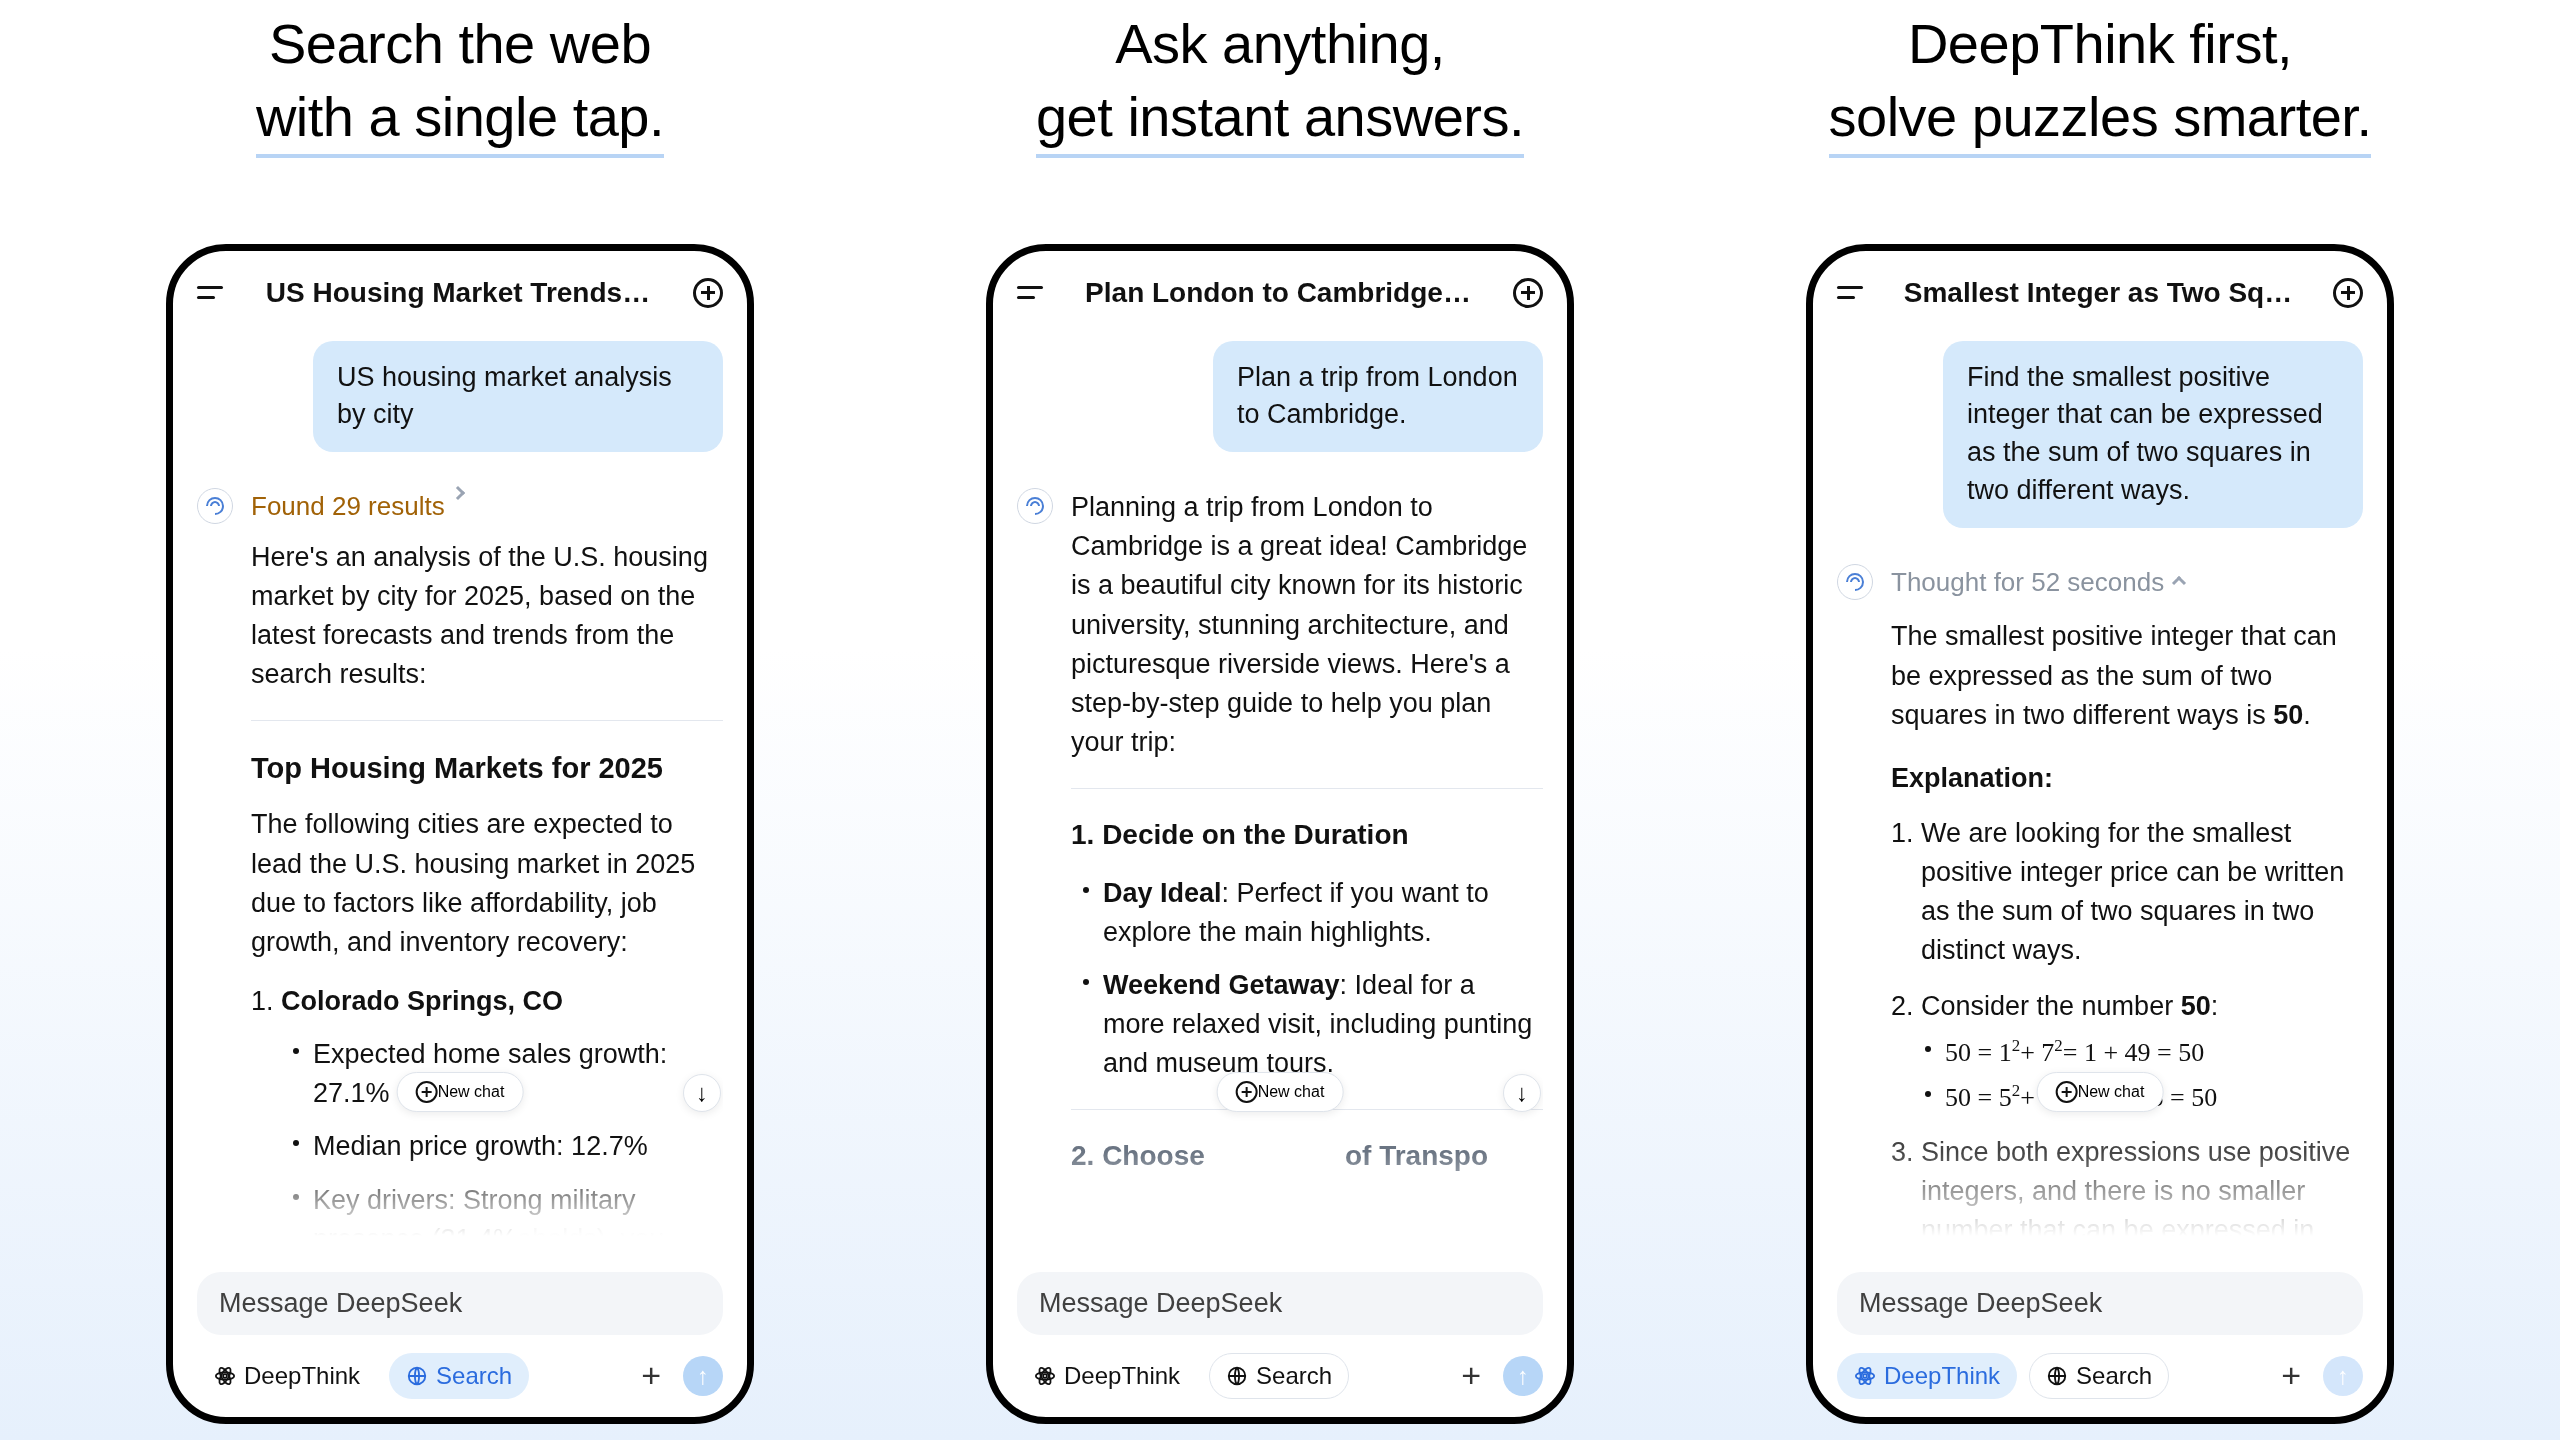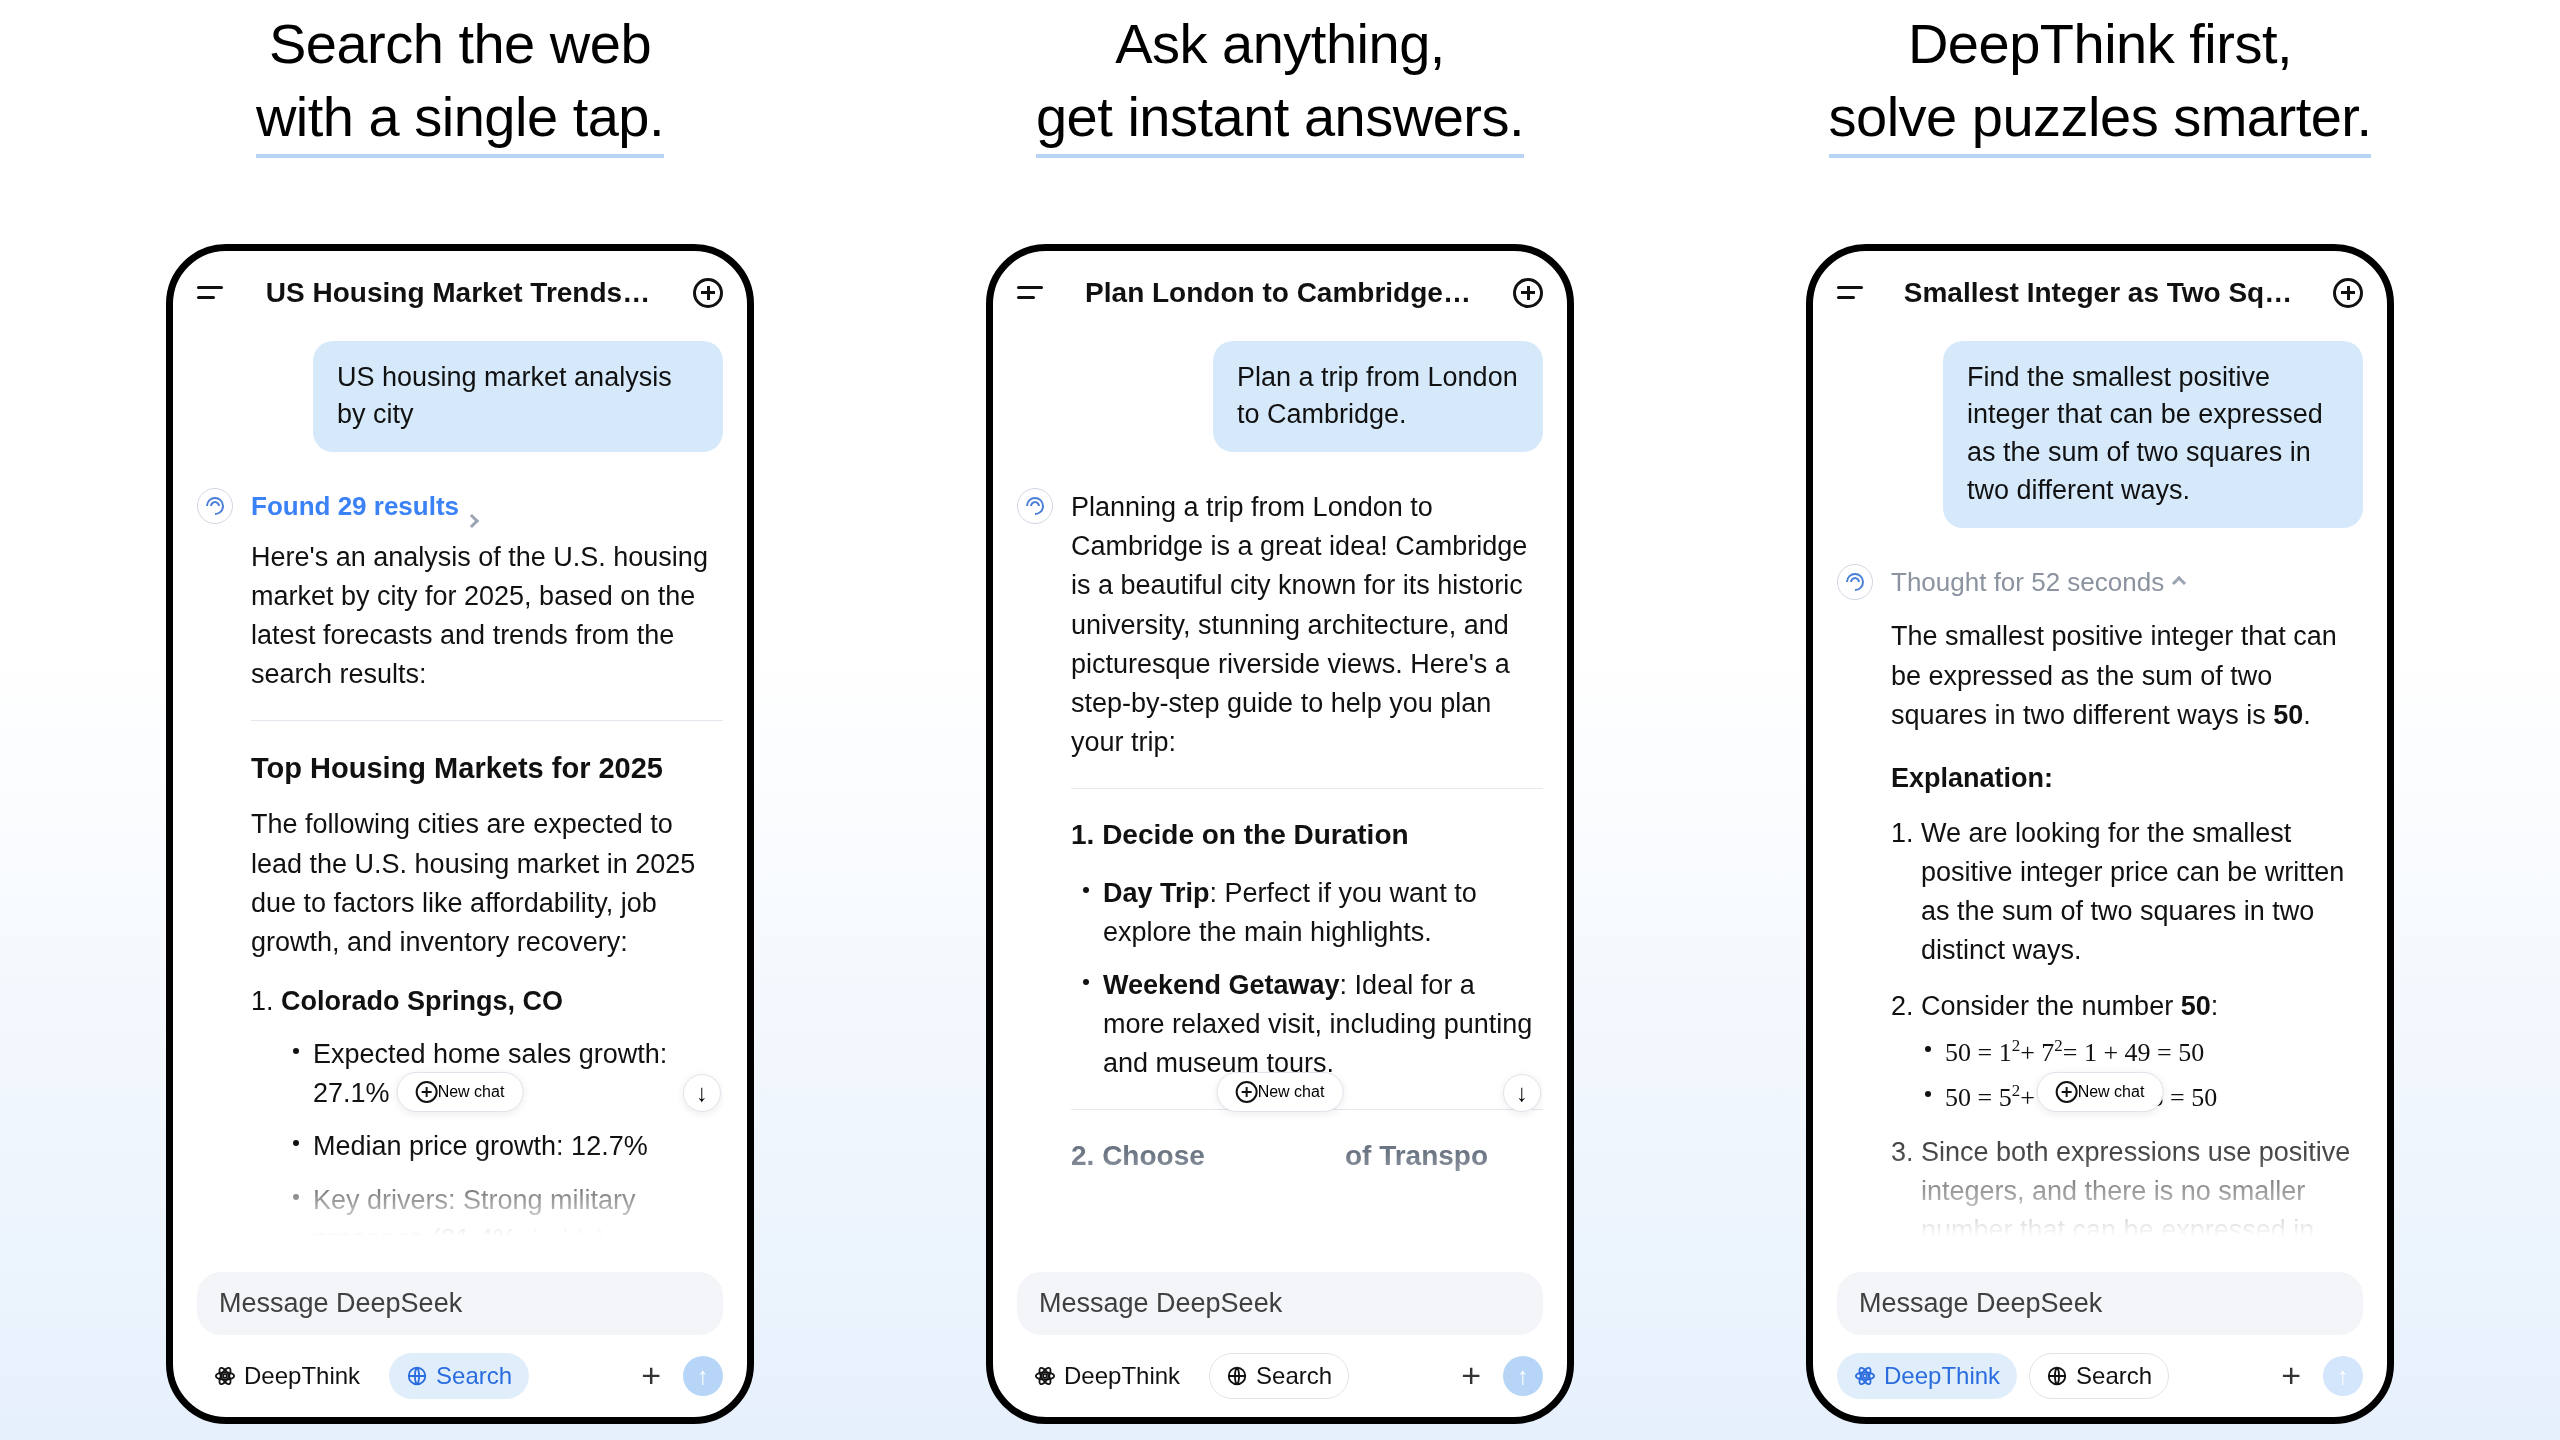--- a/index.html
+++ b/index.html
@@ -106,22 +106,22 @@
   flex-shrink: 0;
   background: #fff;
 }
 .ai-avatar svg { width: 24px; height: 24px; }
 .ai-content { flex: 1; font-size: 27px; line-height: 1.45; color: #111; }
 .thought-row {
   display: flex; align-items: center; gap: 10px;
   color: #8a939f; font-size: 26px; margin-bottom: 16px;
 }
 .results-row {
-  display: flex; align-items: flex-end; gap: 8px;
-  color: #3b82f6; font-size: 26px; margin-bottom: 12px; font-weight: bold;
+  display: flex; align-items: flex-start; gap: 8px;
+  color: #a16207; font-size: 26px; margin-bottom: 12px;
 }
 .chev { display:inline-block; width:10px; height:10px; border-top:3px solid #9aa4b3; border-right:3px solid #9aa4b3; }
 .chev.right { transform: rotate(45deg); }
 .chev.up { transform: rotate(-45deg); }
 .hr { border: none; border-top: 1px solid #e3e7ee; margin: 26px 0; }
 .h2 { font-size: 29px; font-weight: 700; margin-bottom: 16px; }
 .h3 { font-size: 28px; font-weight: 700; margin-bottom: 18px; margin-top: 4px; }
 .bul { list-style: none; padding-left: 12px; }
 .bul li { position: relative; padding-left: 20px; margin-bottom: 14px; }
 .bul li::before {
@@ -294,21 +294,21 @@
             <svg viewBox="0 0 24 24" fill="none" stroke="#4a7fd6" stroke-width="2">
                 <path d="M4 12c0-5 4-8 8-8s8 3 8 8-4 8-8 8"></path>
                 <path d="M8 12c0-2 2-4 4-4s4 2 4 4"></path>
               </svg>
           </div>
           <div class="ai-content">
             <p>Planning a trip from London to Cambridge is a great idea! Cambridge is a beautiful city known for its historic university, stunning architecture, and picturesque riverside views. Here's a step-by-step guide to help you plan your trip:</p>
             <hr class="hr">
             <div class="h3">1. Decide on the Duration</div>
             <ul class="bul">
-              <li><span class="b">Day Trip</span><span>: Perfect if you want to explore the main highlights.</span></li>
+              <li><span class="b">Day Ideal</span><span>: Perfect if you want to explore the main highlights.</span></li>
               <li><span class="b">Weekend Getaway</span><span>: Ideal for a more relaxed visit, including punting and museum tours.</span></li>
             </ul>
             <hr class="hr">
             <div class="h3" style="color:#6b7583">
               <span>2. Choose</span>
               <span style="opacity:0;">xxxxxxxx</span>
               <span>of Transpo</span>
             </div>
           </div>
         </div>

